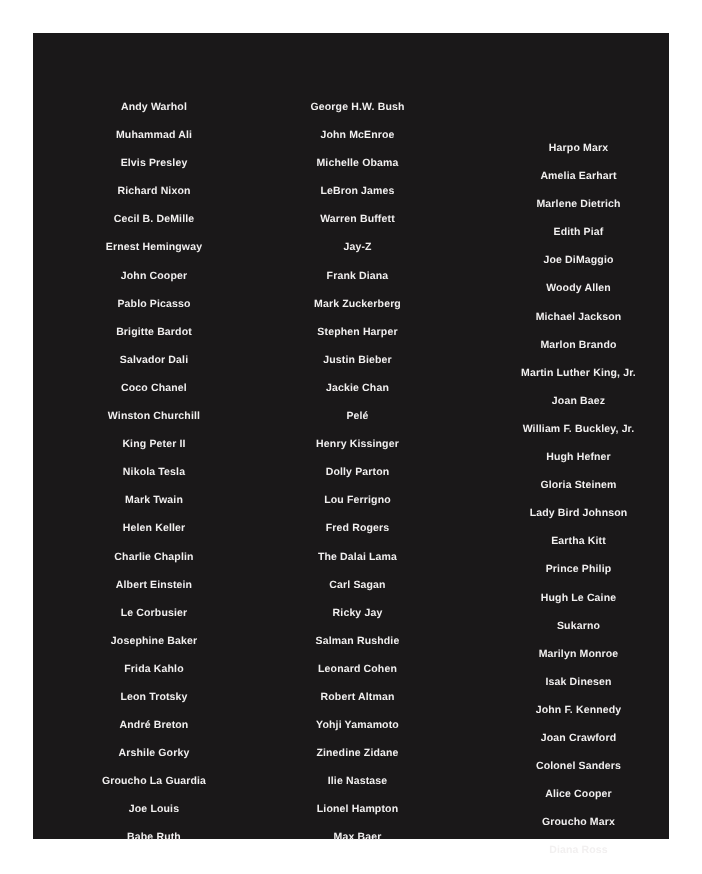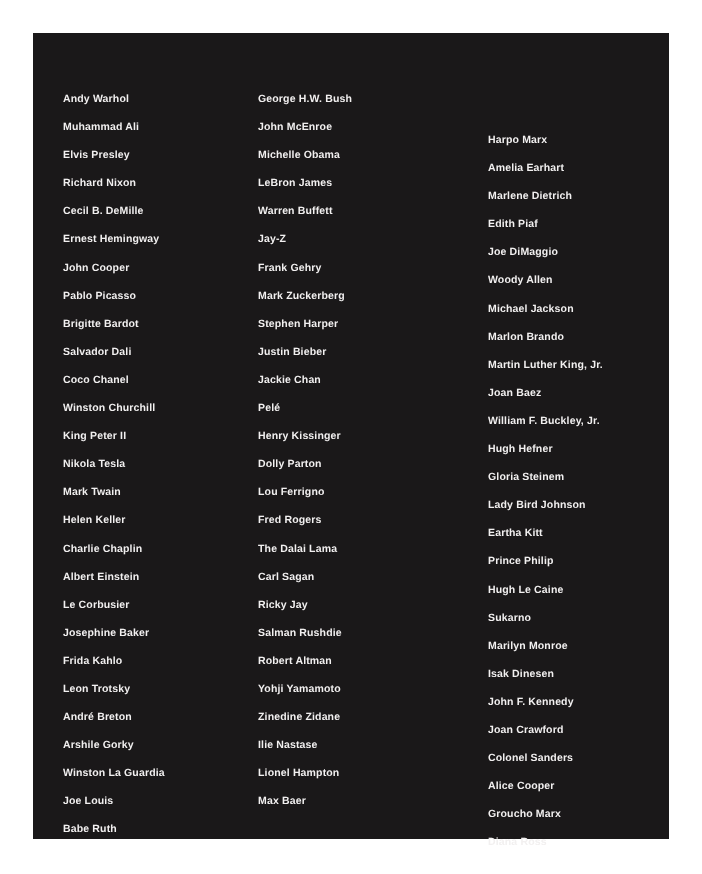--- a/index.html
+++ b/index.html
@@ -23,27 +23,28 @@
     position: absolute;
     left: 33px;
     top: 33px;
     width: 636px;
     height: 806px;
     background: #1a1819;
   }
   #columns {
     position: absolute;
     left: 0;
-    top: 0;
+    top: 8px;
     width: 668px;
     height: 806px;
     display: flex;
     flex-direction: row;
     padding: 52px 0 0 0;
     box-sizing: border-box;
+    text-align: center;
   }
   .column {
     display: flex;
     flex-direction: column;
   }
   .column.col-0 { width: 212px; padding-left: 30px; box-sizing: border-box; }
   .column.col-1 { width: 212px; padding-left: 13px; box-sizing: border-box; }
   .column.col-2 { width: 212px; padding-left: 31px; box-sizing: border-box; margin-top: 41px; }
   .name {
     color: #f2f0f0;
@@ -80,45 +81,46 @@
           <div class="name">Mark Twain</div>
           <div class="name">Helen Keller</div>
           <div class="name">Charlie Chaplin</div>
           <div class="name">Albert Einstein</div>
           <div class="name">Le Corbusier</div>
           <div class="name">Josephine Baker</div>
           <div class="name">Frida Kahlo</div>
           <div class="name">Leon Trotsky</div>
           <div class="name">André Breton</div>
           <div class="name">Arshile Gorky</div>
-          <div class="name">Winston La Guardia</div>
+          <div class="name">Groucho La Guardia</div>
           <div class="name">Joe Louis</div>
           <div class="name">Babe Ruth</div>
         </div>
         <div class="column col-1">
           <div class="name">George H.W. Bush</div>
           <div class="name">John McEnroe</div>
           <div class="name">Michelle Obama</div>
           <div class="name">LeBron James</div>
           <div class="name">Warren Buffett</div>
           <div class="name">Jay-Z</div>
-          <div class="name">Frank Gehry</div>
+          <div class="name">Frank Diana</div>
           <div class="name">Mark Zuckerberg</div>
           <div class="name">Stephen Harper</div>
           <div class="name">Justin Bieber</div>
           <div class="name">Jackie Chan</div>
           <div class="name">Pelé</div>
           <div class="name">Henry Kissinger</div>
           <div class="name">Dolly Parton</div>
           <div class="name">Lou Ferrigno</div>
           <div class="name">Fred Rogers</div>
           <div class="name">The Dalai Lama</div>
           <div class="name">Carl Sagan</div>
           <div class="name">Ricky Jay</div>
           <div class="name">Salman Rushdie</div>
+          <div class="name">Leonard Cohen</div>
           <div class="name">Robert Altman</div>
           <div class="name">Yohji Yamamoto</div>
           <div class="name">Zinedine Zidane</div>
           <div class="name">Ilie Nastase</div>
           <div class="name">Lionel Hampton</div>
           <div class="name">Max Baer</div>
         </div>
         <div class="column col-2">
           <div class="name">Harpo Marx</div>
           <div class="name">Amelia Earhart</div>

